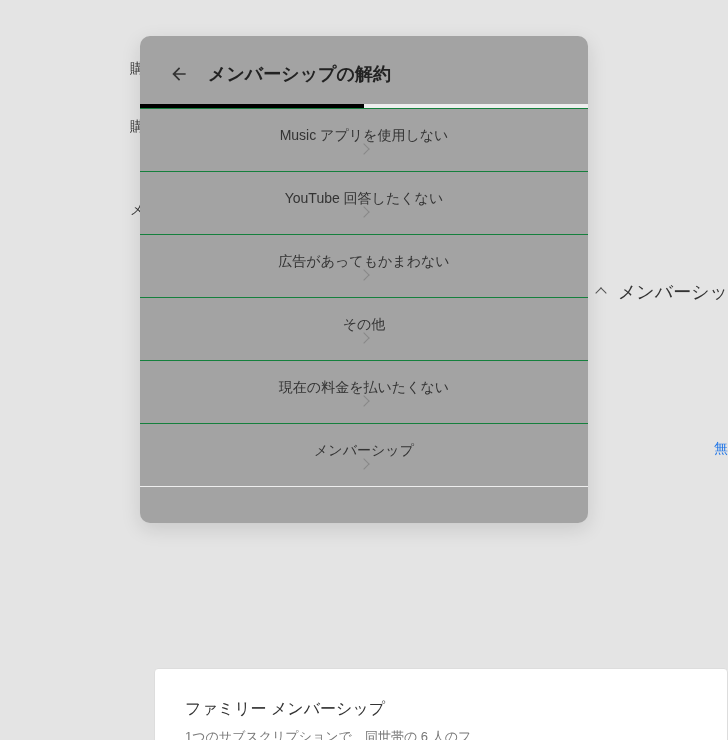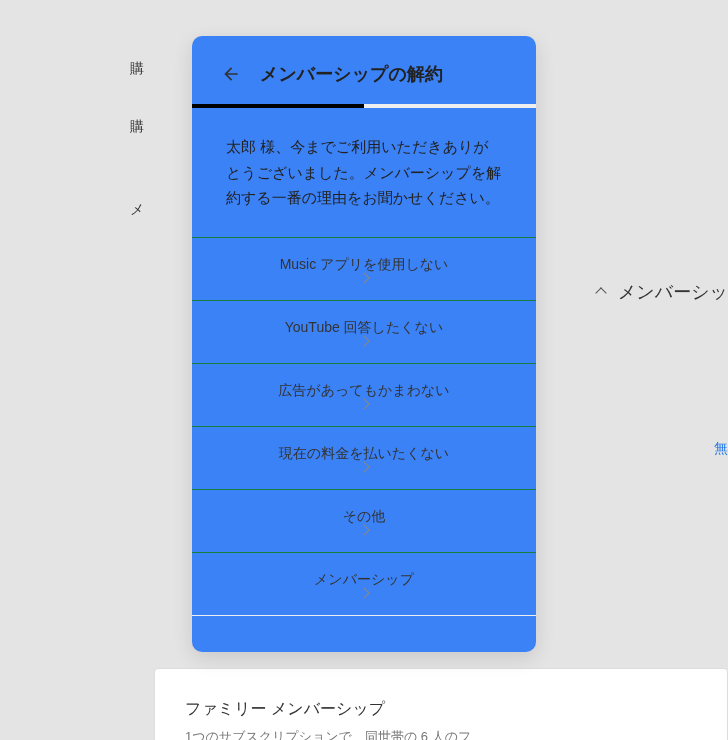--- a/index.html
+++ b/index.html
@@ -79,22 +79,22 @@
       position: absolute;
       top: 0; left: 0; right: 0; bottom: 0;
       background: rgba(0,0,0,0);
       display: flex;
       align-items: flex-start;
       justify-content: center;
       z-index: 5;
     }
 
     .modal {
-      background: #3b82f6;
-      width: 344px;
+      background: #a3a3a3;
+      width: 448px;
       margin-top: 36px;
       border-radius: 10px;
       box-shadow: 0 6px 20px rgba(0,0,0,0.12);
       overflow: hidden;
       display: flex;
       flex-direction: column;
     }
 
     .modal-header {
       display: flex;
@@ -206,41 +206,40 @@
           <path d="M20 11H7.83l5.59-5.59L12 4l-8 8 8 8 1.41-1.41L7.83 13H20v-2z" fill="#333"></path>
         </svg>
       </div>
       <div class="modal-title">メンバーシップの解約</div>
     </div>
 
     <div class="progress-bar">
       <div class="progress-fill"></div>
     </div>
 
-    <div class="modal-message">太郎 様、今までご利用いただきありがとうございました。メンバーシップを解約する一番の理由をお聞かせください。</div>
 
     <div class="reason-list">
       <div class="reason-item">
         <span>Music アプリを使用しない</span>
         <span class="chevron-right"></span>
       </div>
       <div class="reason-item">
         <span>YouTube 回答したくない</span>
         <span class="chevron-right"></span>
       </div>
       <div class="reason-item">
         <span>広告があってもかまわない</span>
         <span class="chevron-right"></span>
       </div>
       <div class="reason-item">
+        <span>その他</span>
+        <span class="chevron-right"></span>
+      </div>
+      <div class="reason-item">
         <span>現在の料金を払いたくない</span>
-        <span class="chevron-right"></span>
-      </div>
-      <div class="reason-item">
-        <span>その他</span>
         <span class="chevron-right"></span>
       </div>
       <div class="reason-item">
         <span>メンバーシップ</span>
         <span class="chevron-right"></span>
       </div>
     </div>
     <div class="modal-spacer"></div>
   </div>
 </div>

